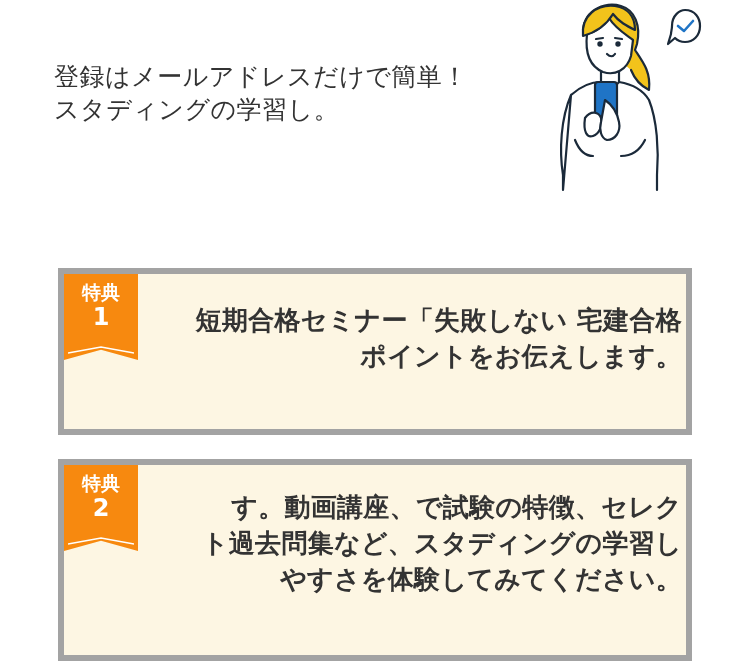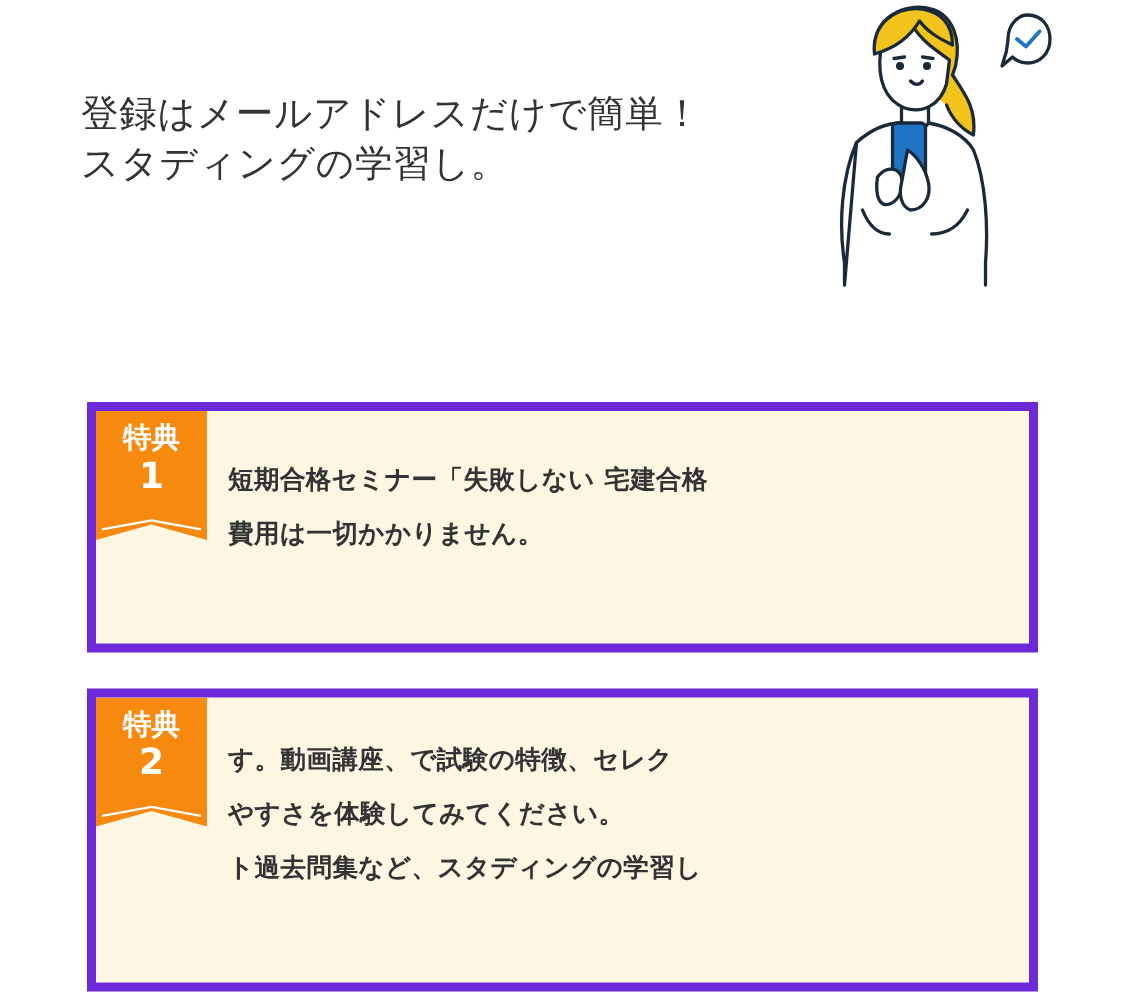--- a/index.html
+++ b/index.html
@@ -9,40 +9,41 @@
   .intro {
     position: absolute; left: 54px; top: 60px; width: 480px;
     font-size: 25px; line-height: 33px; color: #333333; letter-spacing: 0.5px; font-family: Liberation Serif, serif;
   }
   .intro span { display: block; white-space: nowrap; }
 
   .illustration { position: absolute; left: 535px; top: 0; width: 170px; height: 195px; }
 
   .perk {
     position: absolute; left: 58px; width: 634px;
-    background: #fdf6e3; border: 6px solid #6d28d9;
+    background: #fdf6e3; border: 6px solid #a3a3a3;
   }
   .perk-1 { top: 268px; height: 167px; }
   .perk-2 { top: 459px; height: 202px; }
 
   .badge {
     position: absolute; left: 0; top: 0; width: 74px; height: 86px;
     background: #f7890f; color: #ffffff; text-align: center;
     clip-path: polygon(0 0, 100% 0, 100% 100%, 50% 88%, 0 100%);
   }
   .badge-label { display: block; font-size: 19px; font-weight: bold; margin-top: 6px; line-height: 24px; }
   .badge-num { display: block; font-size: 24px; font-weight: bold; line-height: 26px; }
   .badge-line {
     position: absolute; left: 4px; right: 4px; top: 71px; height: 10px;
   }
 
   .perk-text {
     position: absolute; left: 88px; top: 28px; width: 530px;
-    font-size: 17px; font-weight: bold; line-height: 36px; color: #333333;
+    font-size: 26px; font-weight: bold; line-height: 36px; color: #333333;
     letter-spacing: 0.3px;
+    text-align: right;
   }
   .perk-2 .perk-text { top: 24px; }
   .perk-text span { display: block; white-space: nowrap; }
 </style>
 </head>
 <body>
 
 <div class="intro">
   <span>登録はメールアドレスだけで簡単！</span>
   <span>スタディングの学習し。</span>
@@ -80,30 +81,30 @@
 <div class="perk perk-1">
   <div class="badge">
     <span class="badge-label">特典</span>
     <span class="badge-num">1</span>
     <svg class="badge-line" viewBox="0 0 66 10" preserveAspectRatio="none">
       <polyline points="0,8 33,2 66,8" fill="none" stroke="#ffffff" stroke-width="1.5"></polyline>
     </svg>
   </div>
   <div class="perk-text">
     <span>短期合格セミナー「失敗しない 宅建合格</span>
-    <span>費用は一切かかりません。</span>
+    <span>ポイントをお伝えします。</span>
   </div>
 </div>
 
 <div class="perk perk-2">
   <div class="badge">
     <span class="badge-label">特典</span>
     <span class="badge-num">2</span>
     <svg class="badge-line" viewBox="0 0 66 10" preserveAspectRatio="none">
       <polyline points="0,8 33,2 66,8" fill="none" stroke="#ffffff" stroke-width="1.5"></polyline>
     </svg>
   </div>
   <div class="perk-text">
     <span>す。動画講座、で試験の特徴、セレク</span>
+    <span>ト過去問集など、スタディングの学習し</span>
     <span>やすさを体験してみてください。</span>
-    <span>ト過去問集など、スタディングの学習し</span>
   </div>
 </div>
 
 </body></html>

